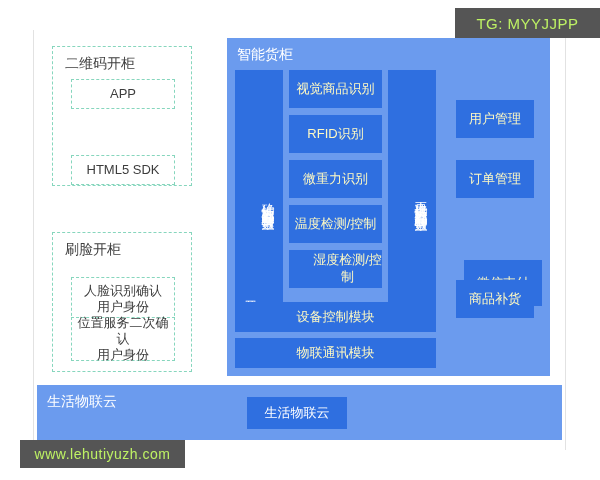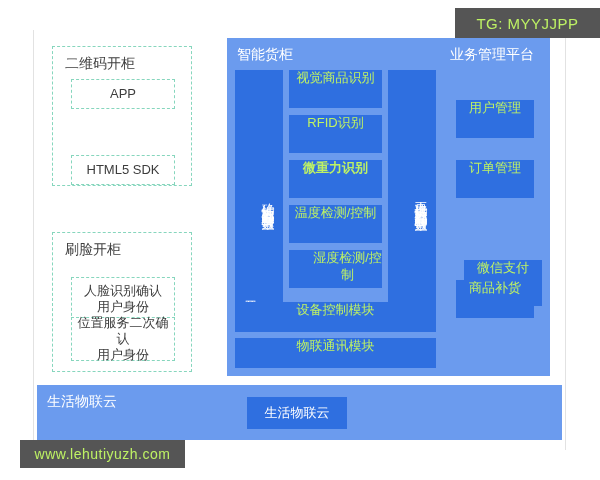--- a/index.html
+++ b/index.html
@@ -94,22 +94,23 @@
     position: absolute;
     left: 10px;
     top: 8px;
     font-size: 14px;
     color: #ffffff;
     white-space: nowrap;
   }
   .blue-box {
     position: absolute;
     background: #2f6fe0;
-    color: #bef264;
-    display: flex;
+    color: #fef9c3;
+    display: flex;
+    align-items: center;
     justify-content: center;
     text-align: center;
     font-size: 13px;
     box-sizing: border-box;
     line-height: 1.3;
   }
   .vert-wrap {
     position: absolute;
     background: #2f6fe0;
     box-sizing: border-box;
@@ -196,40 +197,39 @@
     <span class="vert-text">再次确认柜内商品品种与数量</span>
     <span class="vert-text small">关门</span>
   </div>
 
   <div class="blue-box" style="left:62px; top:32px; width:93px; height:38px;">
     <span>视觉商品识别</span>
   </div>
   <div class="blue-box" style="left:62px; top:77px; width:93px; height:38px;">
     <span>RFID识别</span>
   </div>
-  <div class="blue-box" style="left:62px; top:122px; width:93px; height:38px;font-weight:bold;">
+  <div class="blue-box" style="left:62px; top:122px; width:93px; height:38px;">
     <span>微重力识别</span>
   </div>
   <div class="blue-box" style="left:62px; top:167px; width:93px; height:38px;">
     <span>温度检测/控制</span>
   </div>
   <div class="blue-box" style="left:62px; top:212px; width:93px; height:38px;padding-left:24px;">
     <span>湿度检测/控制</span>
   </div>
 
   <div class="blue-box" style="left:8px; top:264px; width:201px; height:30px;">
     <span>设备控制模块</span>
   </div>
   <div class="blue-box" style="left:8px; top:300px; width:201px; height:30px;">
     <span>物联通讯模块</span>
   </div>
 </div>
 
 <div class="blue-panel" style="left:440px; top:38px; width:110px; height:338px;">
-  <div class="panel-title">业务管理平台</div>
   <div class="blue-box" style="left:16px; top:62px; width:78px; height:38px;">
     <span>用户管理</span>
   </div>
   <div class="blue-box" style="left:16px; top:122px; width:78px; height:38px;">
     <span>订单管理</span>
   </div>
   <div class="blue-box" style="left:24px; top:182px; width:78px; height:46px;margin-top:40px;">
     <span>微信支付</span>
   </div>
   <div class="blue-box" style="left:16px; top:242px; width:78px; height:38px;">

